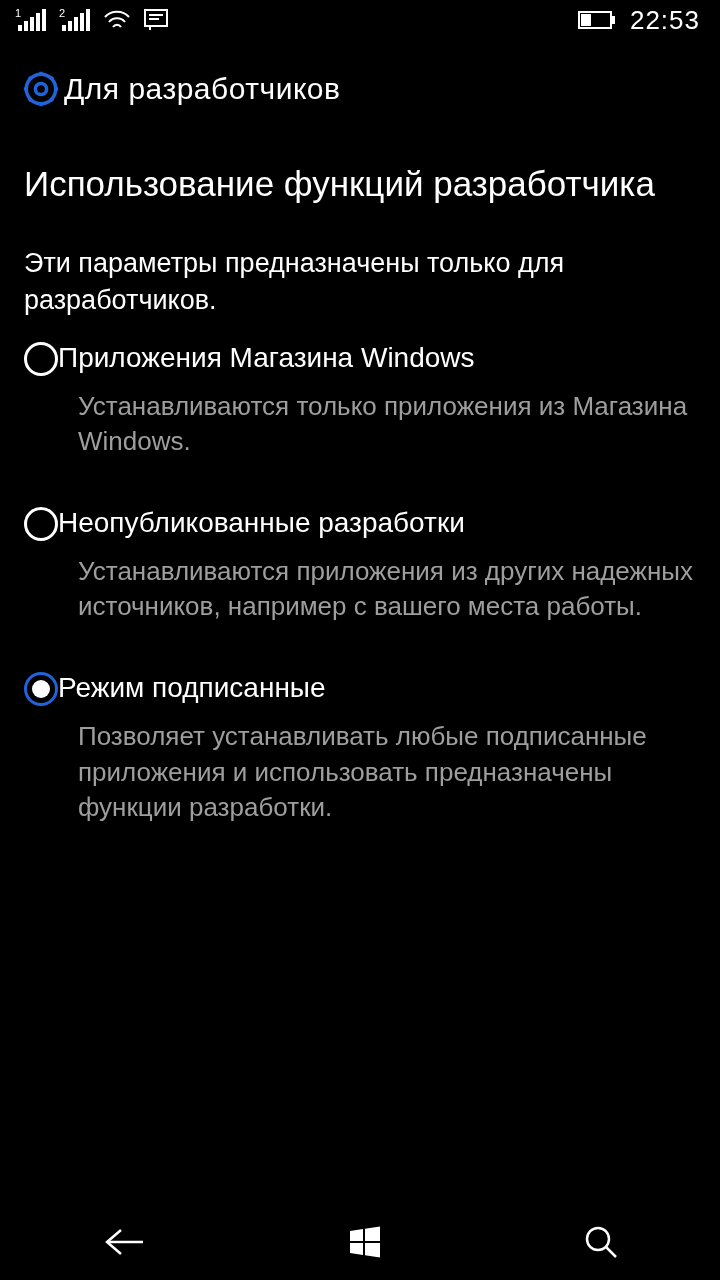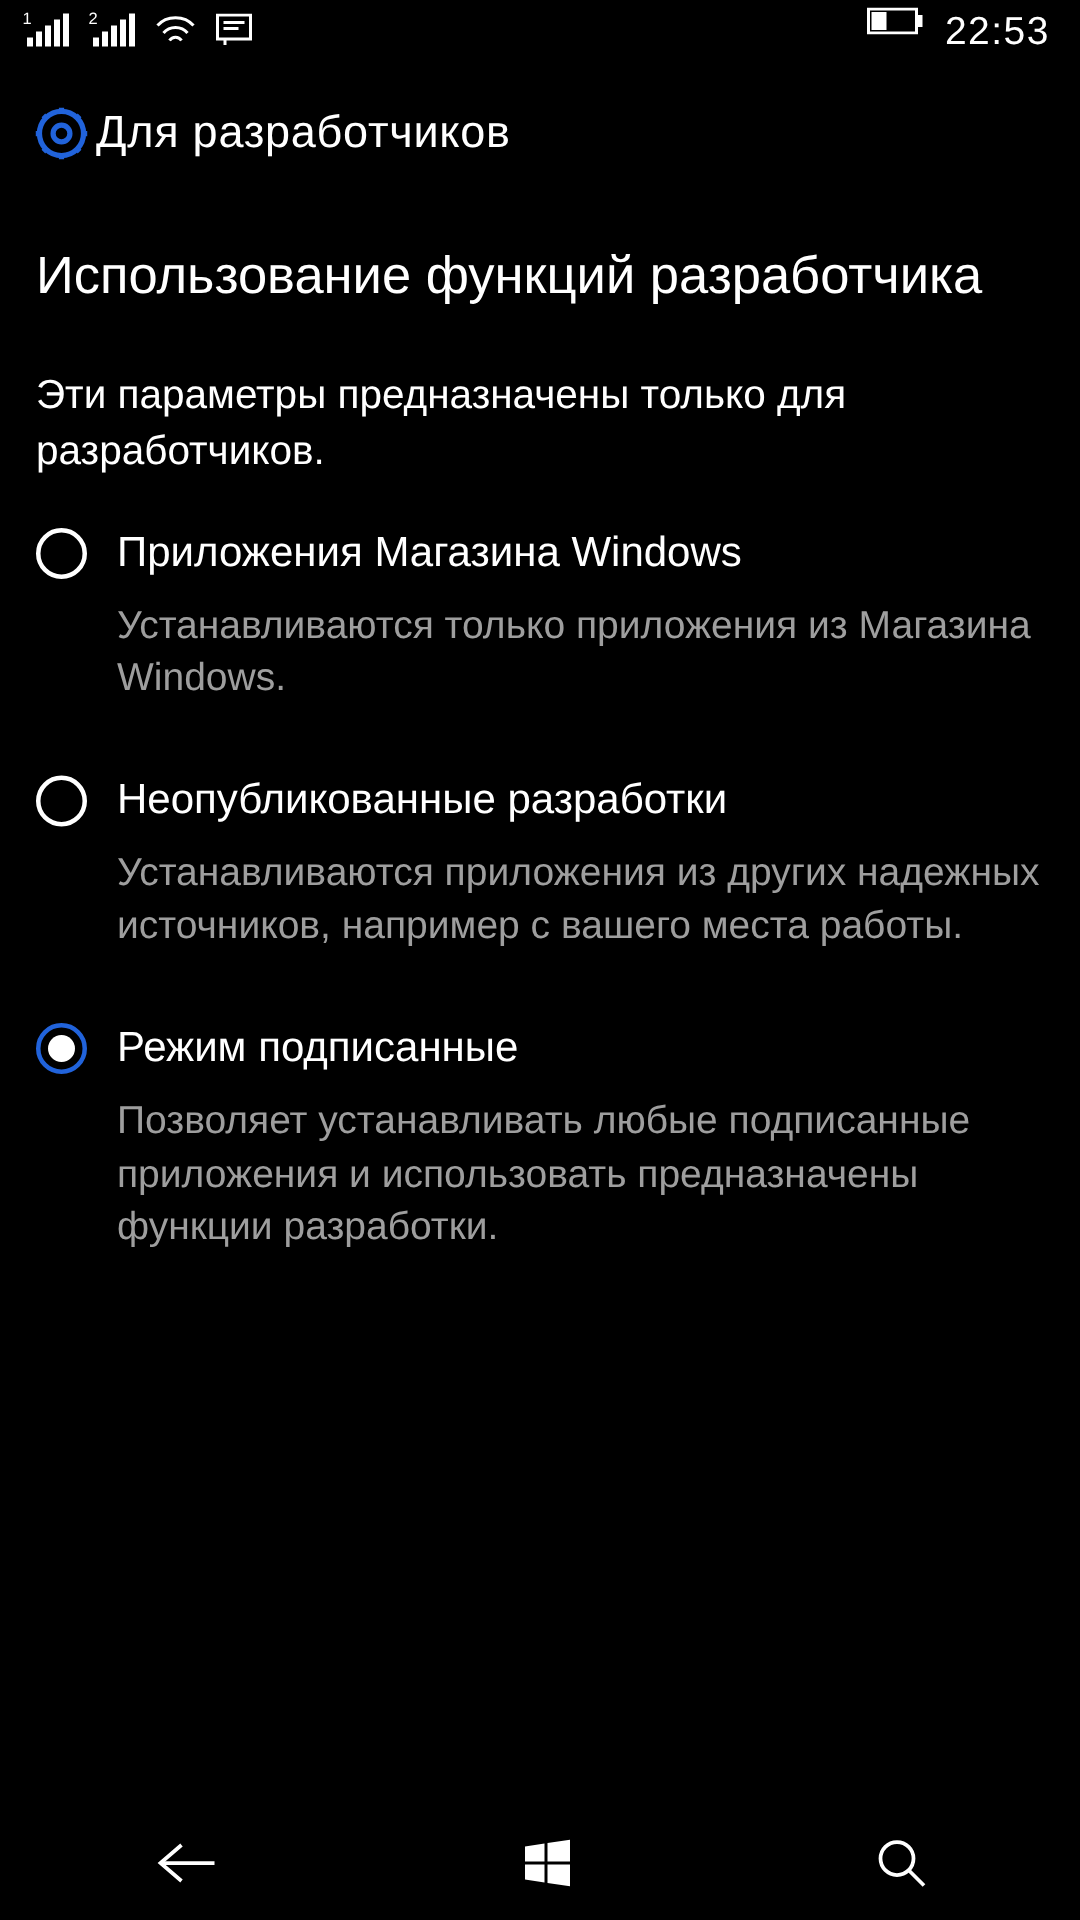--- a/index.html
+++ b/index.html
@@ -14,21 +14,21 @@
 
     
     .status-bar {
       height: 40px;
       display: flex;
       align-items: center;
       padding: 0 20px 0 16px;
       font-size: 24px;
     }
     .status-left { display: flex; align-items: flex-end; gap: 14px; }
-    .status-right { margin-left: auto; display: flex; gap: 14px; }
+    .status-right { margin-left: auto; display: flex; align-items: center; gap: 14px; }
 
     .sim { display: flex; align-items: flex-end; position: relative; }
     .sim .num { font-size: 11px; position: absolute; top: -2px; left: -1px; }
     .bars { display: flex; align-items: flex-end; gap: 2px; margin-left:2px;}
     .bars span { width: 4px; background: #fff; display: block; }
     .bars span:nth-child(1){height:6px}
     .bars span:nth-child(2){height:10px}
     .bars span:nth-child(3){height:14px}
     .bars span:nth-child(4){height:18px}
     .bars span:nth-child(5){height:22px}
@@ -48,40 +48,40 @@
     }
 
     
     .content { padding: 24px 24px 0 24px; }
     .section-heading {
       font-size: 35px; font-weight: 300; line-height: 1.12;
       margin-bottom: 42px;
     }
     .description {
       font-size: 27px; color:#fff; line-height:1.35;
-      margin-bottom: 32px;
+      margin-bottom: 22px;
     }
     .link {
       font-size: 27px; color:#2163db; text-decoration:none;
       display:inline-block; margin-bottom: 44px;
     }
 
-    .option { display:flex; gap:20px; margin-bottom: 46px; }
+    .option { display:flex; margin-bottom: 46px; }
     .radio {
       width:34px; height:34px; border:3px solid #fff; border-radius:50%;
       flex:0 0 34px; margin-top:2px; position:relative;
     }
     .radio.selected { border-color:#2163db; }
     .radio.selected::after{
       content:""; position:absolute; inset:5px; border-radius:50%;
       background:#fff;
     }
     .opt-text { flex:1; }
     .opt-label { font-size:28px; line-height:1.25; margin-bottom:14px; }
-    .opt-desc  { font-size:26px; color:#9e9e9e; line-height:1.35; }
+    .opt-desc  { font-size:26px; color:#9e9e9e; line-height:1.35;margin-left:20px; }
 
     
     .nav-bar {
       position:absolute; bottom:0; left:0; right:0; height:78px;
       background:#000; display:flex; align-items:center; justify-content:space-around;
       border-top: 1px solid #000;
     }
     .nav-bar svg { display:block; }
   </style>
 </head>

